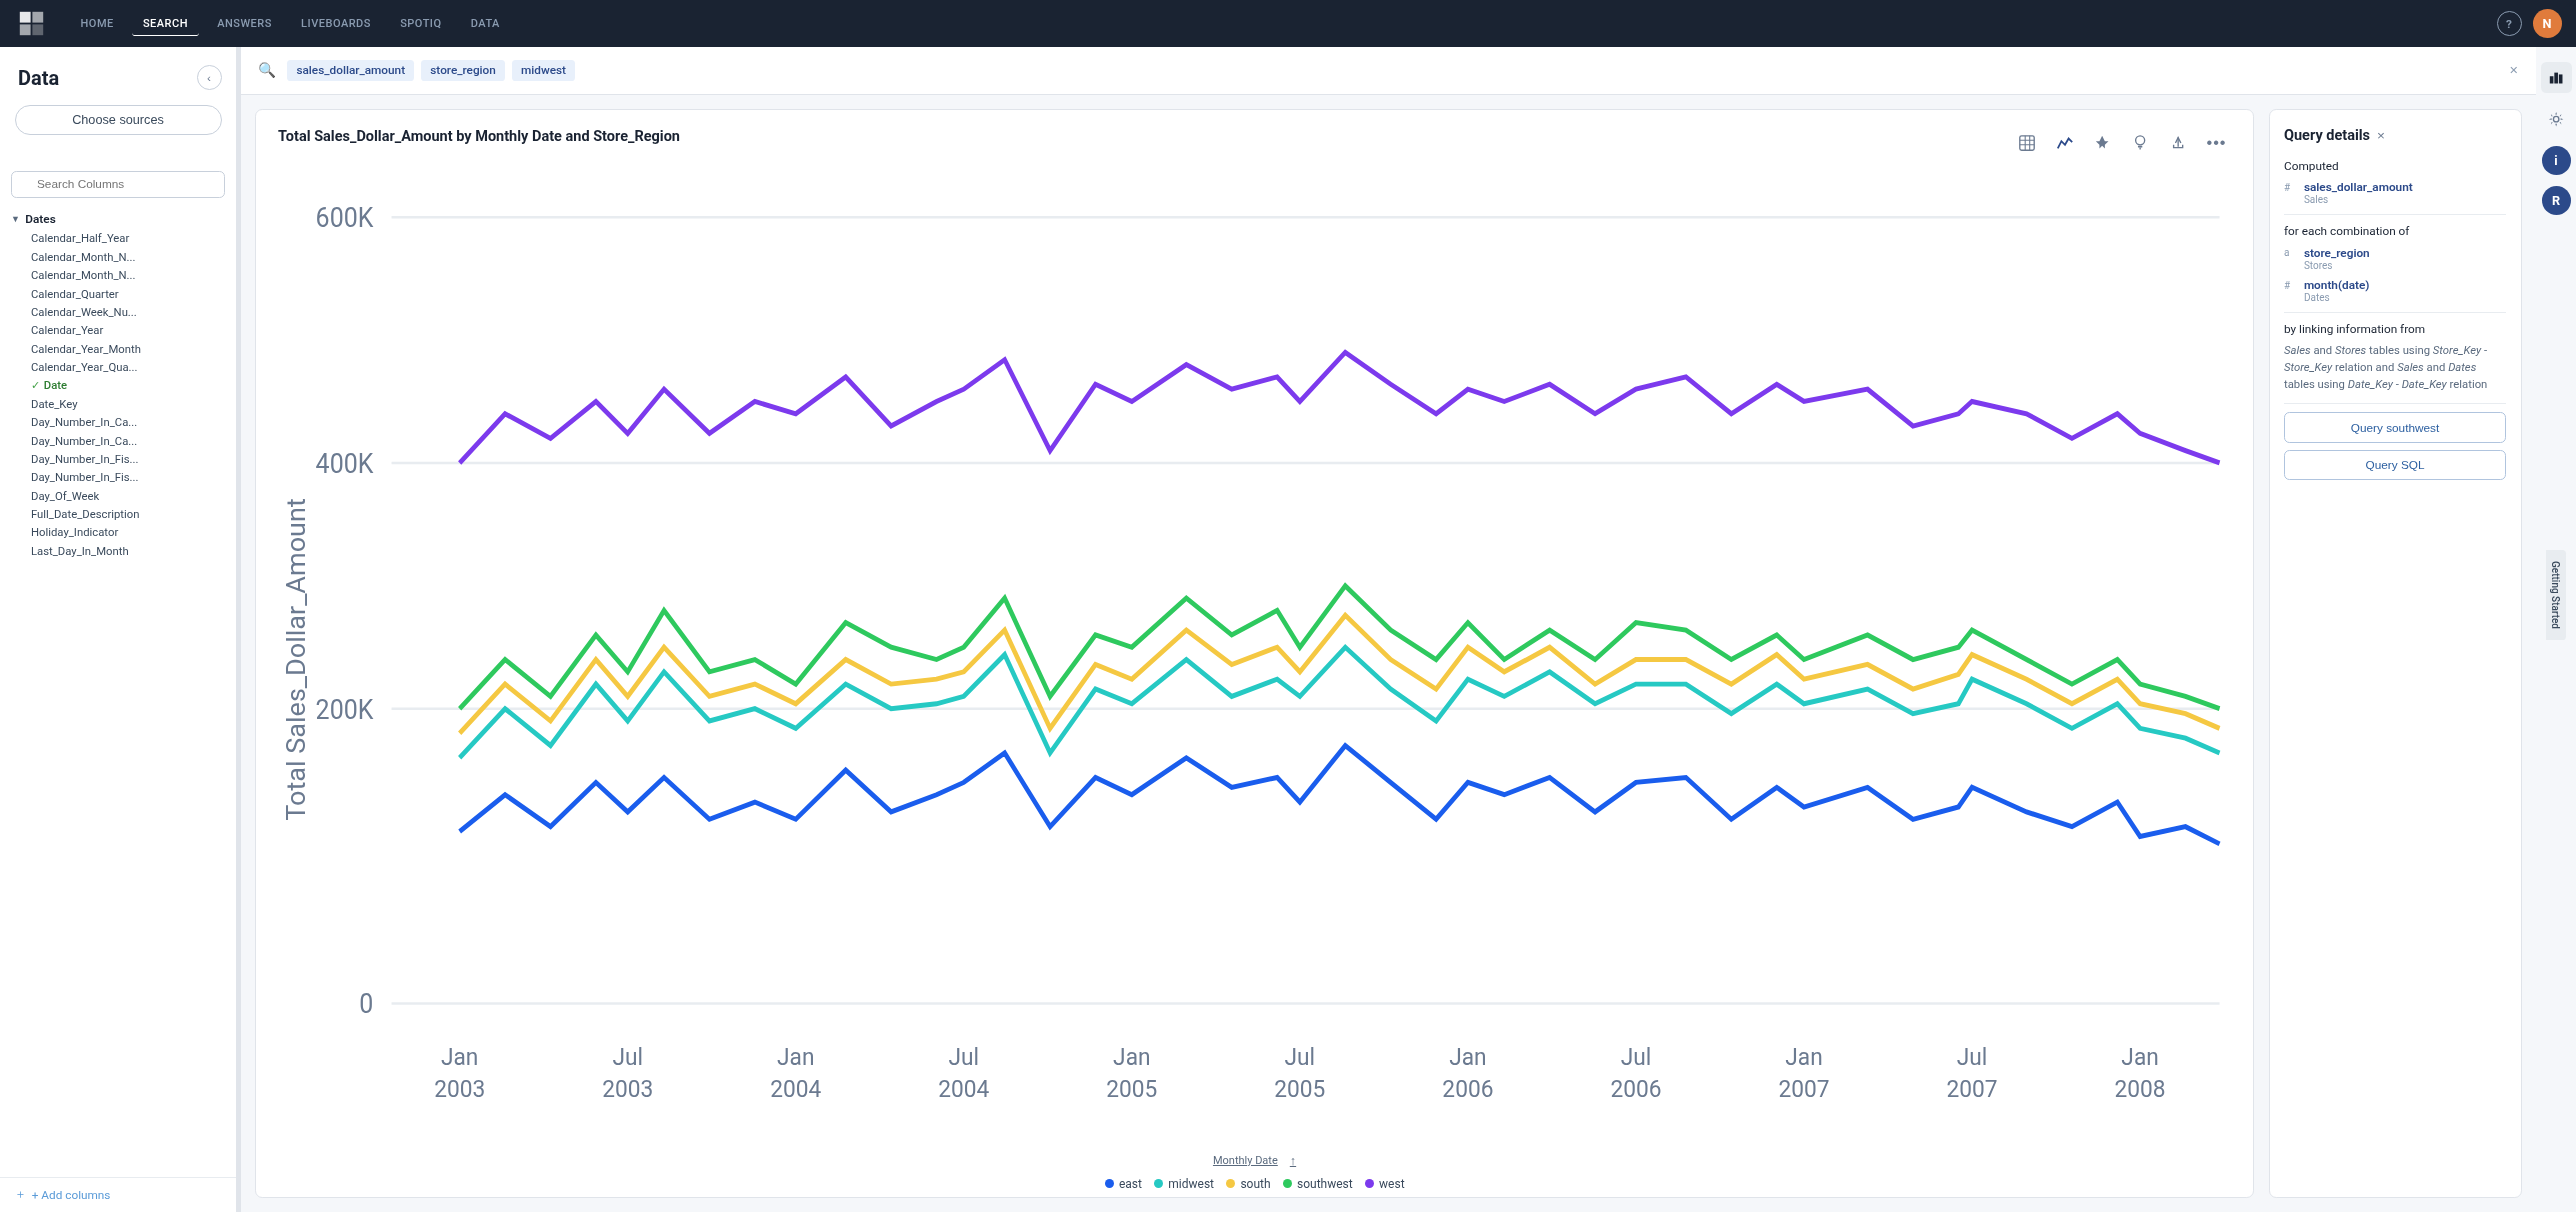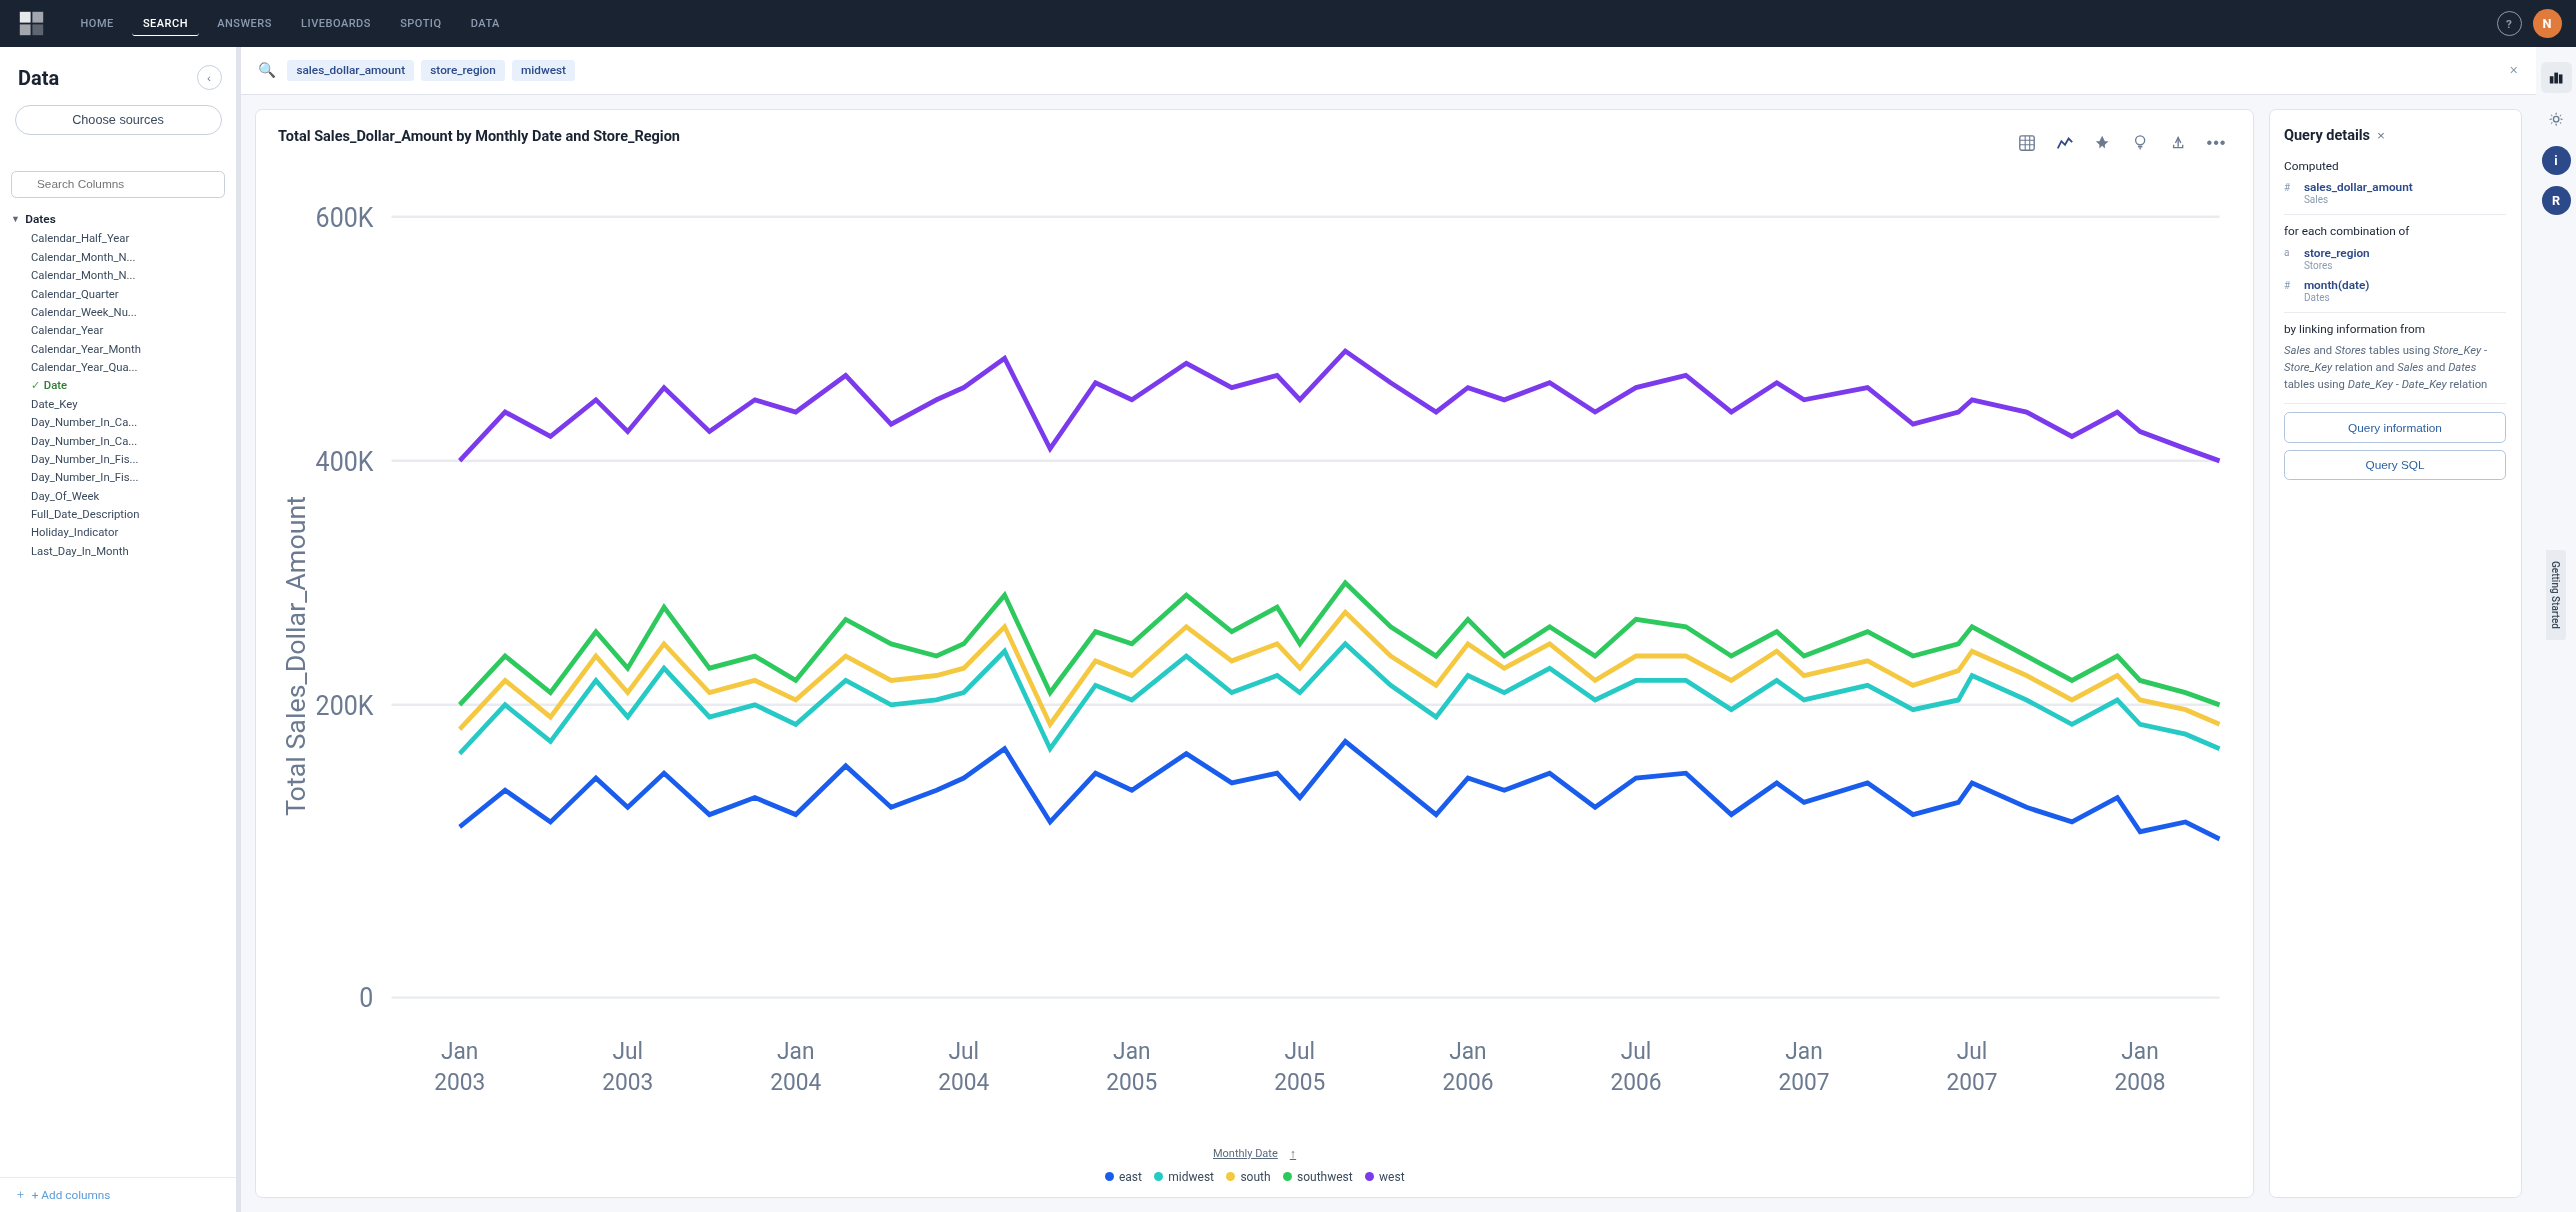--- a/index.html
+++ b/index.html
@@ -193,21 +193,21 @@
     }
     .chart-main {
       flex: 1;
       background: #fff;
       margin: 14.5px;
       border-radius: 7.2px;
       border: 0.9px solid #e0e4ea;
       display: flex;
       flex-direction: column;
       overflow: hidden;
-      padding: 18px 22px 9px 22px;
+      padding: 18px 22px 2px 22px;
     }
     .chart-header {
       display: flex;
       align-items: flex-start;
       justify-content: space-between;
       margin-bottom: 11px;
     }
     .chart-title {
       font-size: 14.5px;
       font-weight: 700;
@@ -622,21 +622,21 @@
             <div class="qd-field-name">month(date)</div>
             <div class="qd-field-sub">Dates</div>
           </div>
         </div>
         <div class="qd-divider"></div>
         <div class="qd-section-label">by linking information from</div>
         <div class="qd-link-text">
           <em>Sales</em> and <em>Stores</em> tables using <em>Store_Key</em> - <em>Store_Key</em> relation and <em>Sales</em> and <em>Dates</em> tables using <em>Date_Key</em> - <em>Date_Key</em> relation
         </div>
         <div class="qd-divider"></div>
-        <button class="qd-btn">Query information</button>
+        <button class="qd-btn">Query southwest</button>
         <button class="qd-btn">Query SQL</button>
       </div>
 
     </div>
   </div>
 
   <div class="right-icons-panel" style="position:relative;">
     <button class="ri-btn active">
       <svg width="16.3" height="16.3" viewBox="0 0 18 18">
         <rect x="2" y="8" width="4" height="8" fill="#1a2332"></rect>

